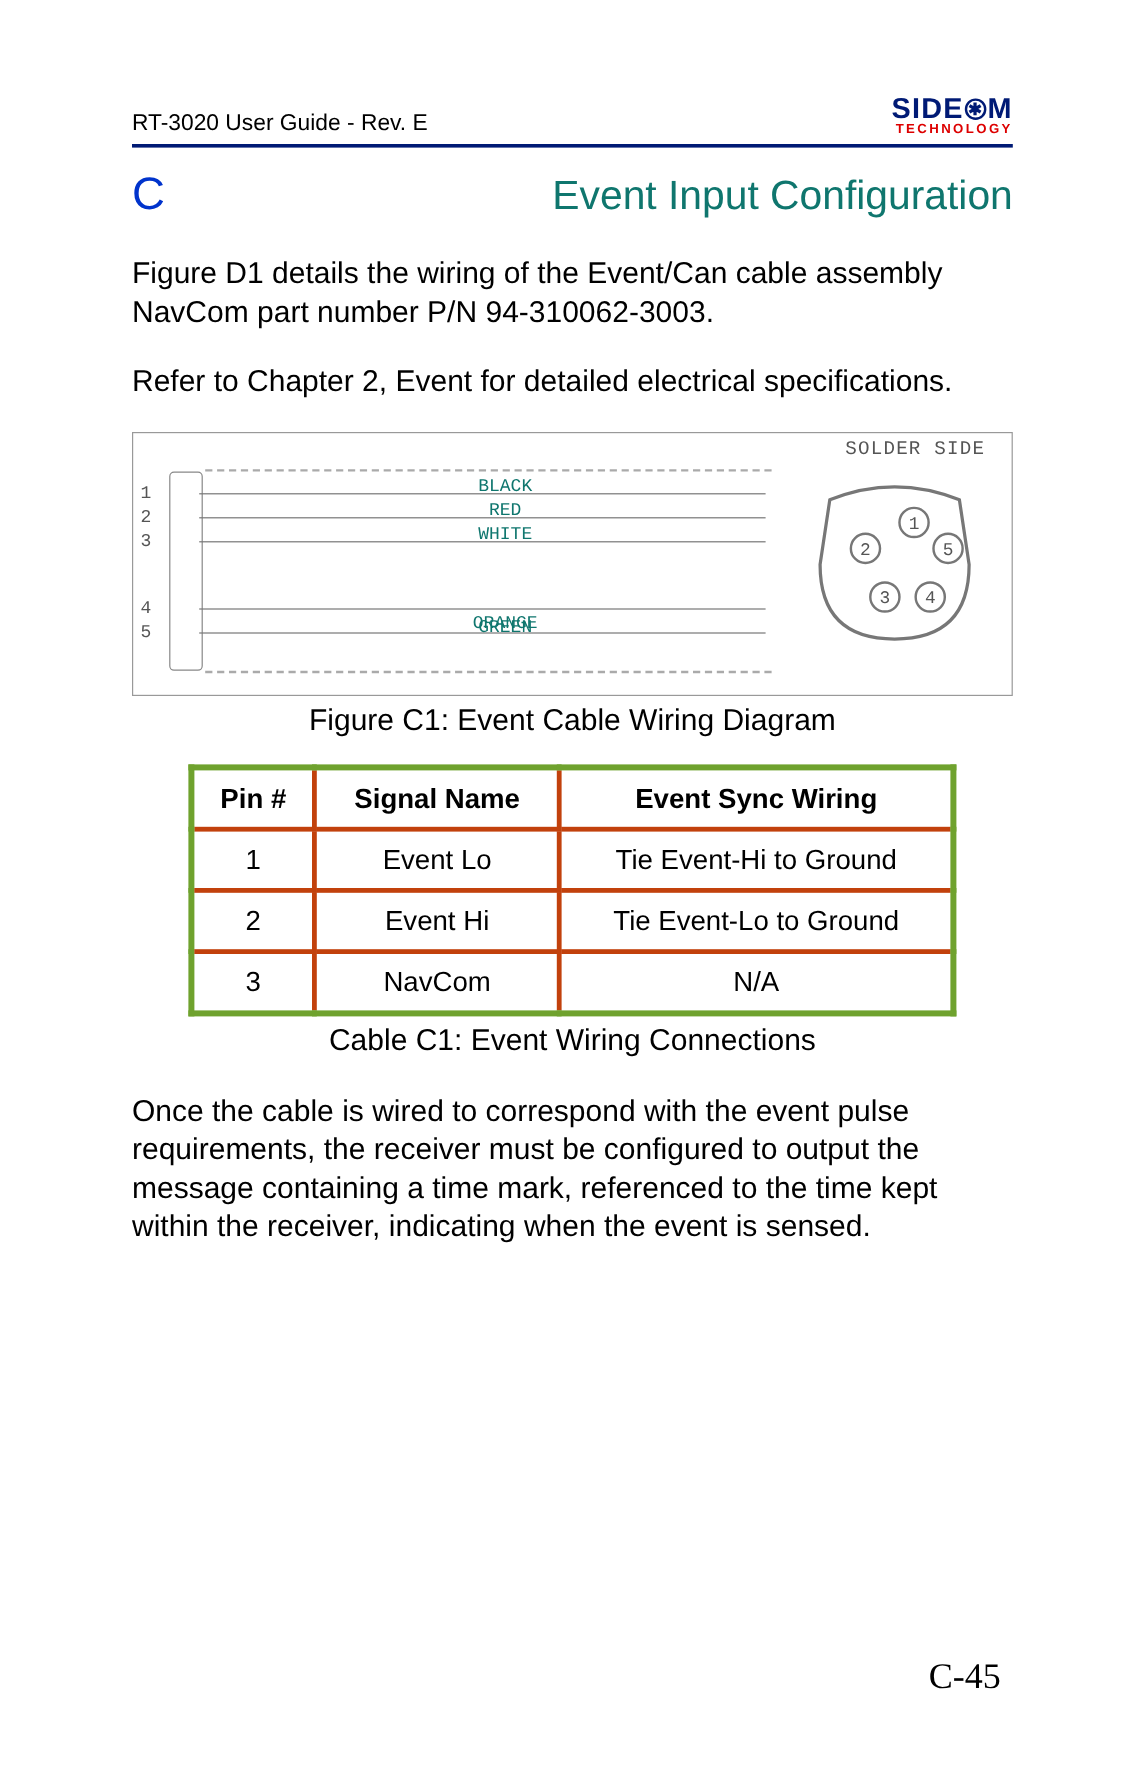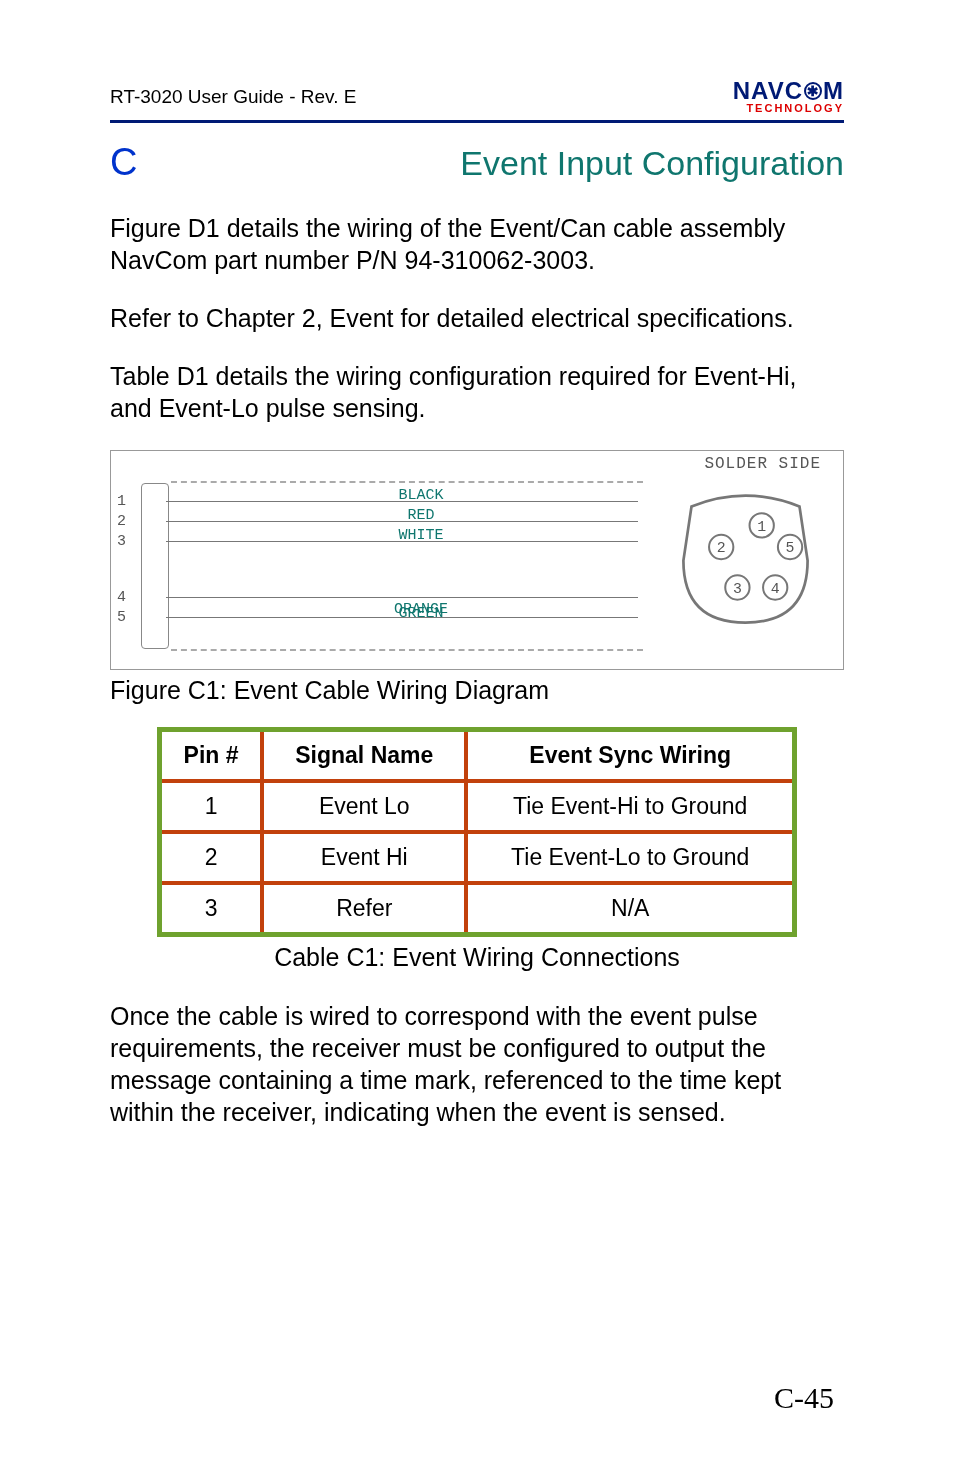--- a/index.html
+++ b/index.html
@@ -1,38 +1,38 @@
 <!DOCTYPE html>
 <html><head>
 <meta charset="utf-8">
 <style>
   * { box-sizing: border-box; margin: 0; padding: 0; }
   html, body { width: 954px; height: 1475px; background: #fff; font-family: "Segoe UI", Arial, sans-serif; color: #000; }
   .page { padding: 80px 110px 0 110px; position: relative; height: 100%; }
 
   
-  .hdr { display: flex; justify-content: space-between; align-items: center; margin-bottom: 6px; }
+  .hdr { display: flex; justify-content: space-between; align-items: flex-end; margin-bottom: 6px; }
   .hdr-left { font-size: 19px; font-family: Arial, sans-serif; color: #000; }
   .logo { display: inline-block; }
   .logo-top { font-family: Impact, "Arial Black", sans-serif; font-weight: 900; font-size: 24px; letter-spacing: 1px; color: #001a75; line-height: 0.9; display:flex; align-items:center; }
   .logo-top .asterisk { width:18px; height:18px; background:#fff; border:2px solid #001a75; border-radius:50%; display:inline-flex; align-items:center; justify-content:center; margin:0 1px; font-size:14px; color:#001a75; font-weight:900; }
   .logo-bot { font-family: Impact, "Arial Black", sans-serif; font-weight: 900; font-size: 11px; letter-spacing: 2px; color: #d00; text-align: right; }
 
   .rule { border: none; border-top: 3px solid #001a75; margin-bottom: 18px; }
 
   .title-row { display: flex; justify-content: space-between; align-items: baseline; margin-bottom: 28px; }
   .sect-letter { font-family: Arial, sans-serif; font-size: 38px; color: #0033cc; }
   .sect-title  { font-family: Arial, sans-serif; font-size: 34px; color: #0f766e; }
 
   .body { font-size: 25px; line-height: 1.28; margin-bottom: 26px; font-family: "Segoe UI", "Trebuchet MS", sans-serif; }
 
   
   .fig { margin: 0 0 10px 0; }
   .fig img, .fig .diagram { width: 100%; }
-  .fig-cap { font-size: 25px; margin: 6px 0 22px 0; font-family: "Segoe UI", "Trebuchet MS", sans-serif; }
+  .fig-cap { text-align: center; font-size: 25px; margin: 6px 0 22px 0; font-family: "Segoe UI", "Trebuchet MS", sans-serif; }
 
   .diagram { position: relative; height: 220px; border: 1px solid #999; background: #fff; font-family: Liberation Mono, monospace; }
   .diagram .sold { position: absolute; right: 22px; top: 4px; font-size: 16px; letter-spacing: 1px; color:#555; }
   .diagram .pinnum { position:absolute; left:6px; font-size:15px; color:#555; }
   .diagram .wirelabel { position:absolute; font-size:15px; text-align:center; width:120px; left:250px; color:#0f766e; }
   .diagram .wire { position:absolute; height:1px; background:#777; left:55px; right:205px; }
   .diagram .conn { position:absolute; right:30px; top:42px; width:135px; height:135px; }
   .diagram .conn svg { width:100%; height:100%; }
   .diagram .leftblock { position:absolute; left:30px; top:32px; bottom:20px; width:28px; border:1px solid #888; border-radius:4px; }
   .diagram .dash { position:absolute; border-top:2px dashed #aaa; left:60px; right:200px; }
@@ -47,38 +47,37 @@
 </style>
 </head>
 <body>
 
 <div class="page">
 
   <div class="hdr">
     <div class="hdr-left">RT-3020 User Guide - Rev. E</div>
     <div class="logo">
       <div class="logo-top">
-        <span>NAVC</span>
+        <span>SIDE</span>
         <span class="asterisk">✱</span>
         <span>M</span>
       </div>
       <div class="logo-bot">TECHNOLOGY</div>
     </div>
   </div>
 
   <hr class="rule">
 
   <div class="title-row">
     <span class="sect-letter">C</span>
     <span class="sect-title">Event Input Configuration</span>
   </div>
 
   <p class="body">Figure D1 details the wiring of the Event/Can cable assembly NavCom part number P/N 94-310062-3003.</p>
   <p class="body">Refer to Chapter 2, Event for detailed electrical specifications.</p>
-  <p class="body">Table D1 details the wiring configuration required for Event-Hi, and Event-Lo pulse sensing.</p>
 
   <div class="fig">
     <div class="diagram">
       <span class="sold">SOLDER SIDE</span>
 
       <span class="dash" style="top:30px;"></span>
       <span class="dash" style="top:198px;"></span>
 
       <div class="leftblock"></div>
 
@@ -133,21 +132,21 @@
         <td>Event Lo</td>
         <td>Tie Event-Hi to Ground</td>
       </tr>
       <tr>
         <td>2</td>
         <td>Event  Hi</td>
         <td>Tie Event-Lo to Ground</td>
       </tr>
       <tr>
         <td>3</td>
-        <td>Refer</td>
+        <td>NavCom</td>
         <td>N/A</td>
       </tr>
     </tbody>
   </table>
   <div class="tbl-cap">Cable C1: Event Wiring Connections</div>
 
   <p class="body">Once the cable is wired to correspond with the event pulse requirements, the receiver must be configured to output the message containing a time mark, referenced to the time kept within the receiver, indicating when the event is sensed.</p>
 
   <div class="pgnum">C-45</div>
 </div>

